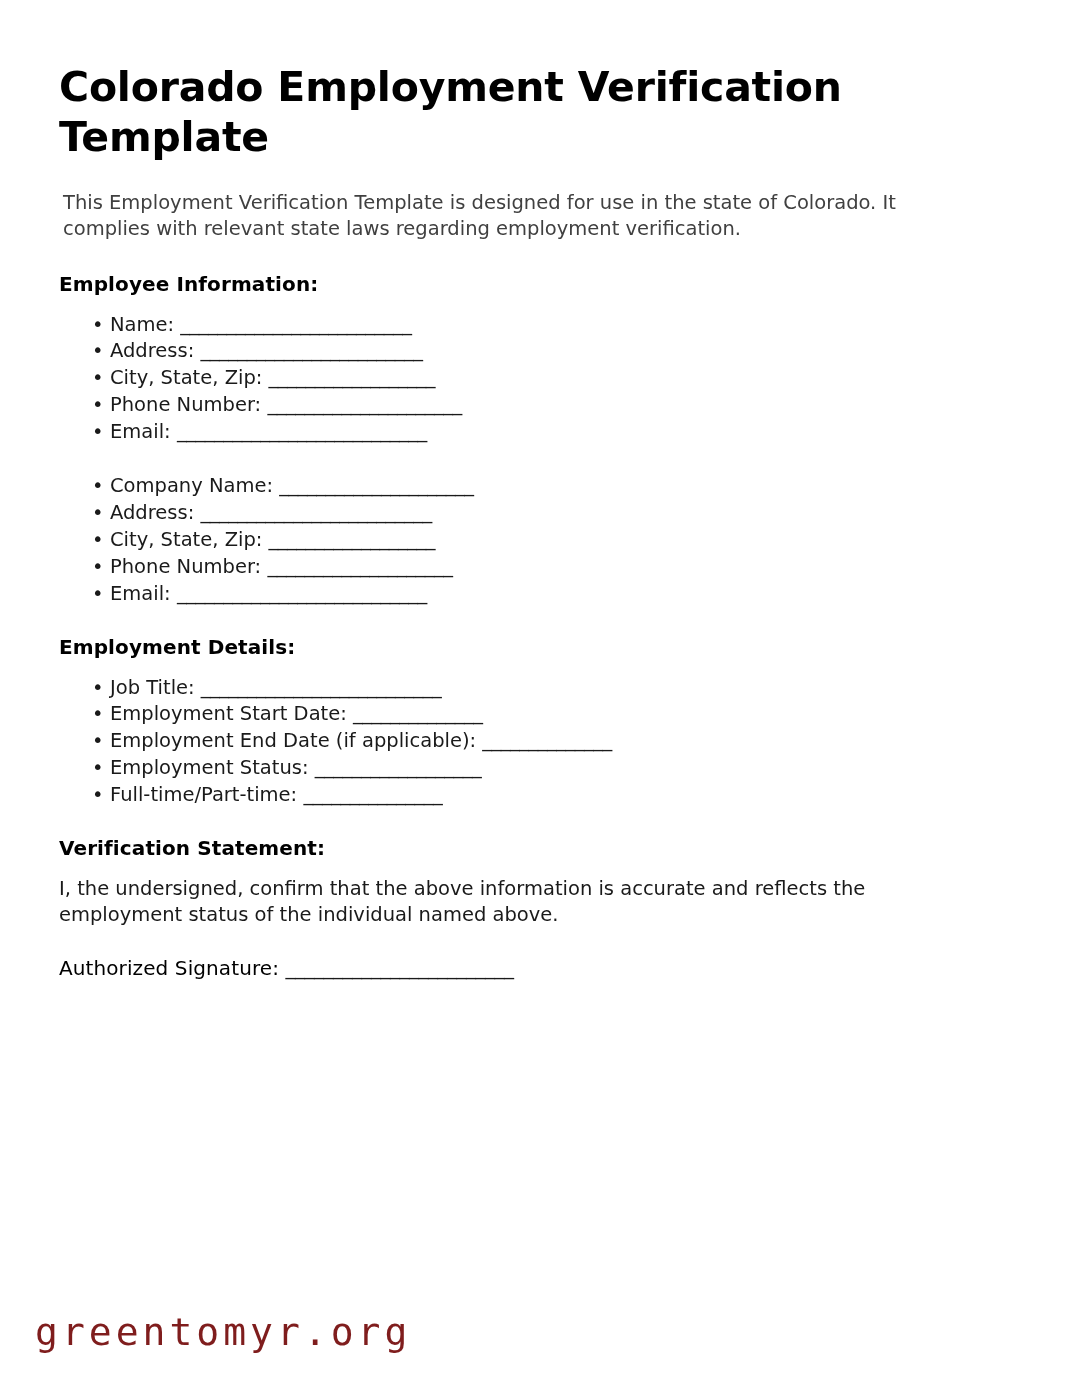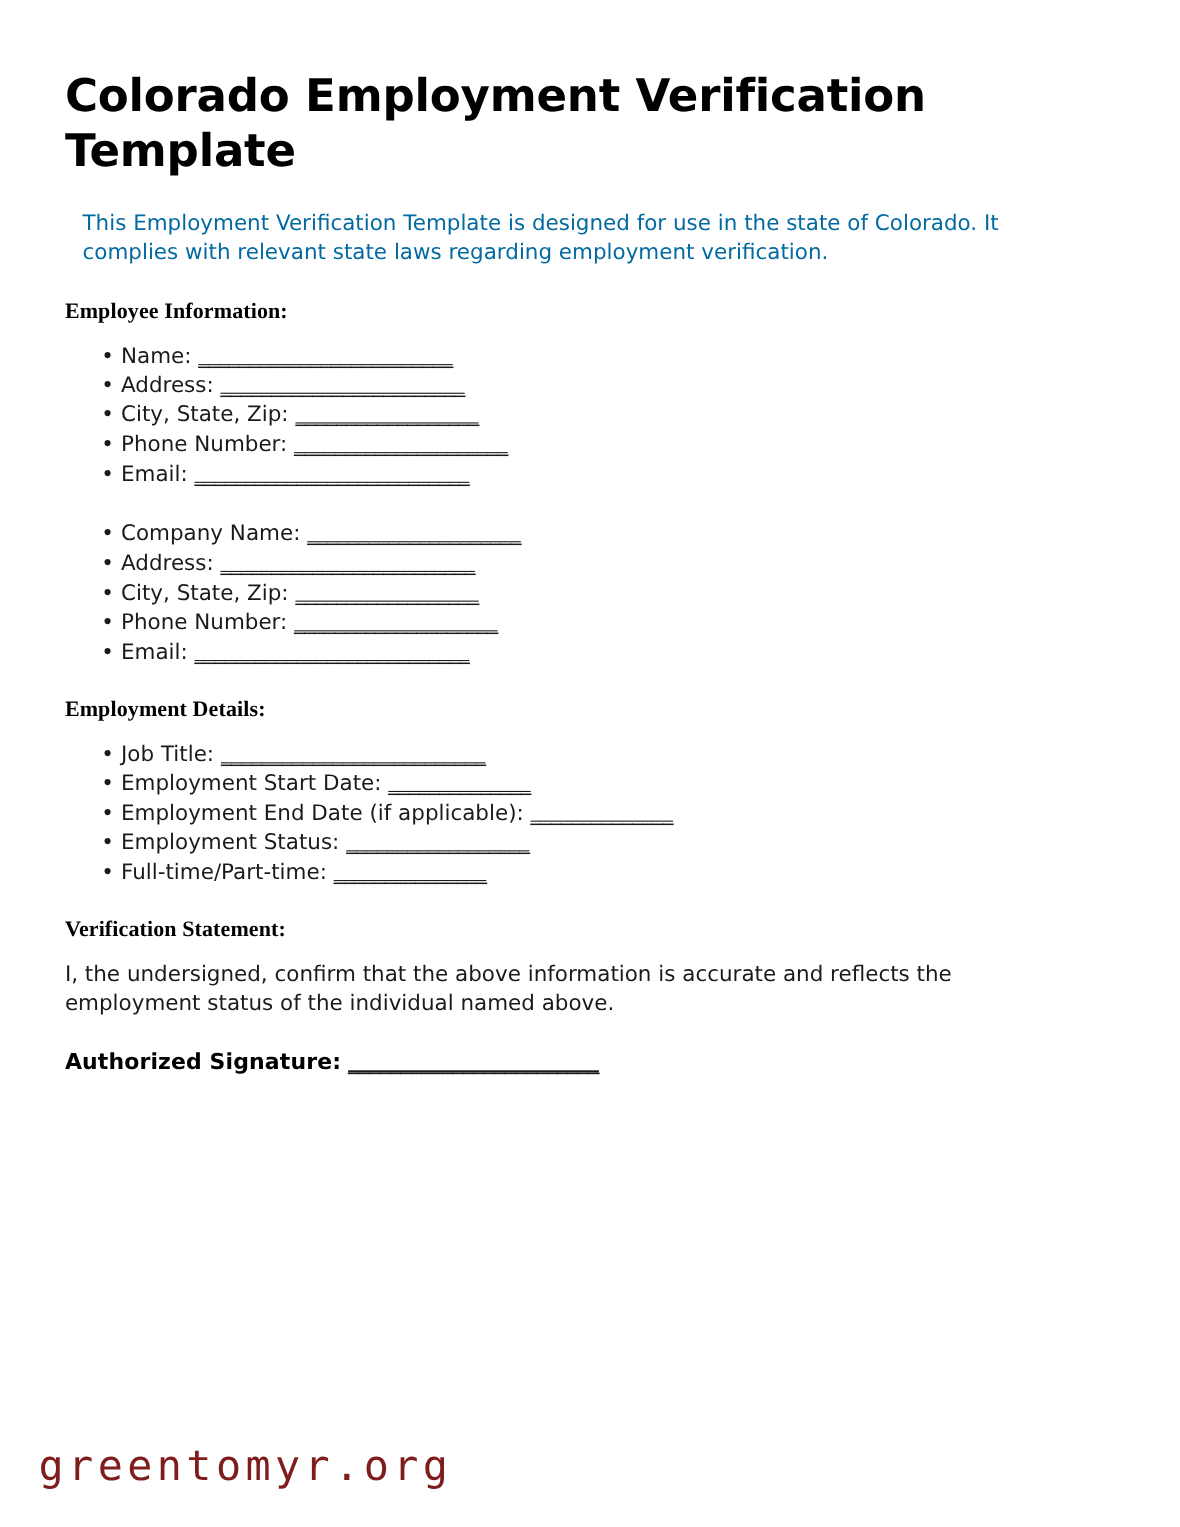--- a/index.html
+++ b/index.html
@@ -33,32 +33,31 @@
     line-height: 1.22;
     letter-spacing: -0.2px;
     color: #000000;
     margin: 0 0 28px 0;
     max-width: 860px;
   }
 
   .intro {
     font-size: 19.5px;
     line-height: 1.32;
-    color: #0369a1;
-    margin: 0 0 30px 16px;
+    color: #404040;
+    margin: 0 0 30px 4px;
     max-width: 910px;
   }
 
   .section-heading {
     font-size: 20px;
     font-weight: bold;
     color: #000000;
     margin: 0 0 16px 0;
     letter-spacing: 0.1px;
-    font-family: Liberation Serif, serif;
   }
 
   ul.field-list {
     list-style: none;
     margin: 0 0 27px 0;
     padding: 0;
   }
 
   ul.field-list li {
     position: relative;
@@ -73,39 +72,38 @@
     position: absolute;
     left: 33px;
     top: 0;
     font-size: 19.5px;
     line-height: 1.38;
     color: #1a1a1a;
   }
 
   .rule {
     letter-spacing: -0.5px;
-    text-decoration: underline;
   }
 
   .statement {
     font-size: 19.5px;
     line-height: 1.32;
     color: #1a1a1a;
     margin: 0 0 28px 0;
     max-width: 900px;
   }
 
   .sig-line {
     font-size: 20px;
     color: #1a1a1a;
     margin: 0 0 26px 0;
     white-space: nowrap;
   }
   .sig-line .label {
-    font-weight: bold;
+    font-weight: normal;
     color: #000000;
     letter-spacing: 0.1px;
   }
   .sig-line .rule {
     font-weight: normal;
   }
 
   .watermark {
     position: absolute;
     left: 35px;

